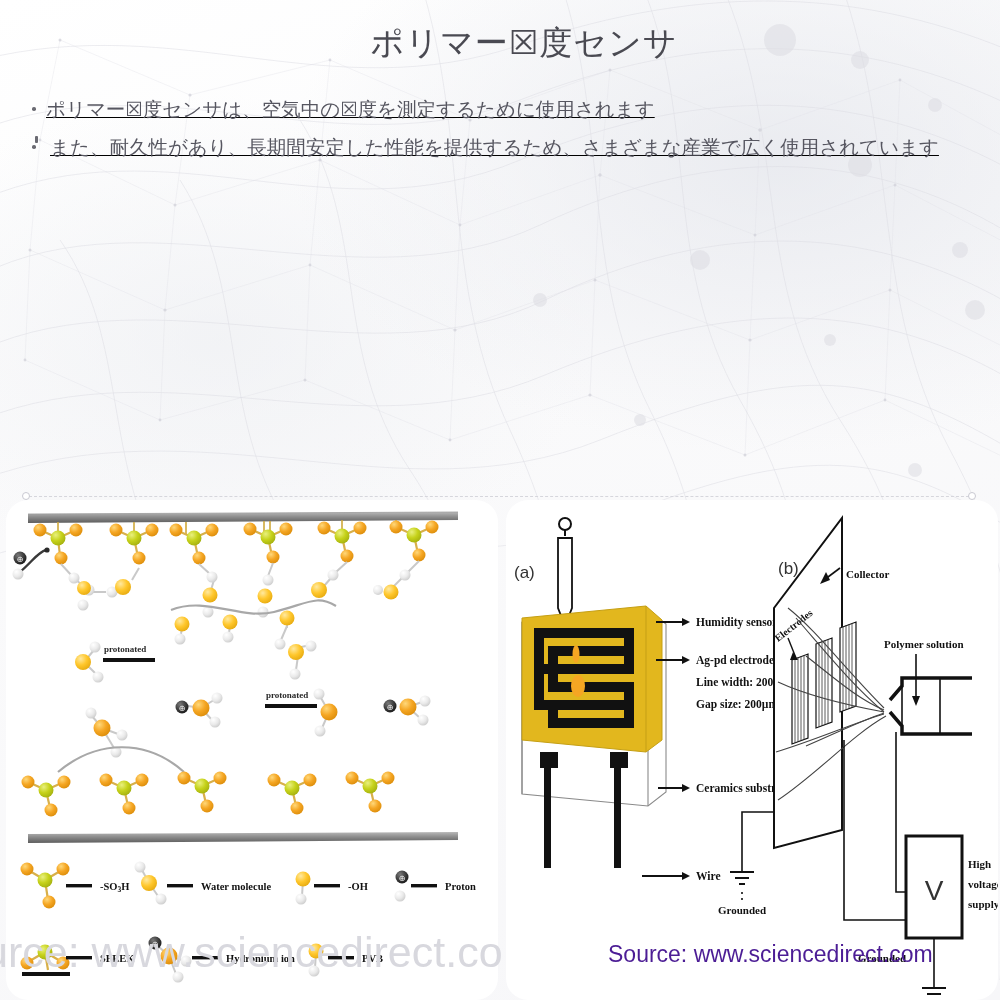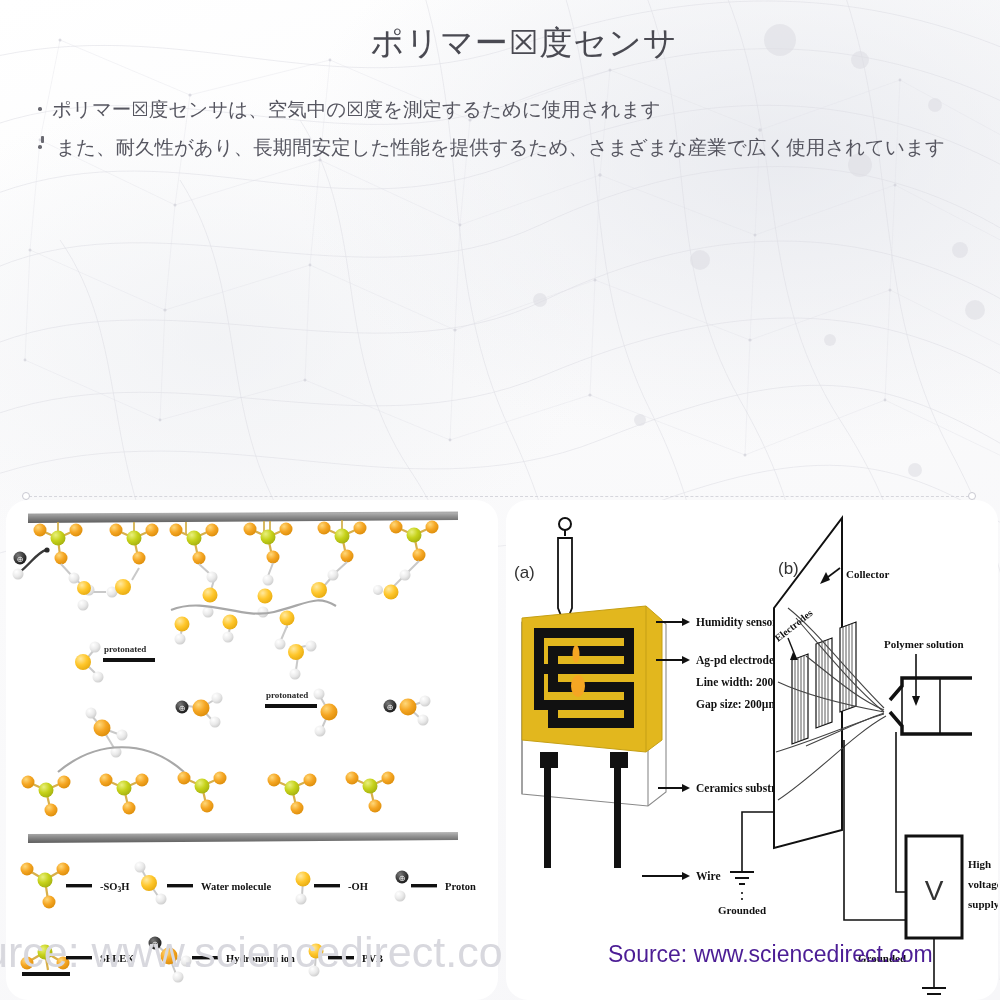--- a/index.html
+++ b/index.html
@@ -51,24 +51,25 @@
     color: #4a4a52;
     letter-spacing: 1px;
     font-weight: 400;
     z-index: 3;
     padding-left: 48px;
   }
 
   
   #bullets {
     position: absolute;
-    left: 34px;
+    left: 28px;
     top: 96px;
     width: 960px;
     z-index: 3;
+    text-decoration: underline;
   }
   .bullet {
     position: relative;
     display: block;
     color: #565660;
     font-size: 19.5px;
     line-height: 26px;
     padding-left: 18px;
     white-space: nowrap;
   }

